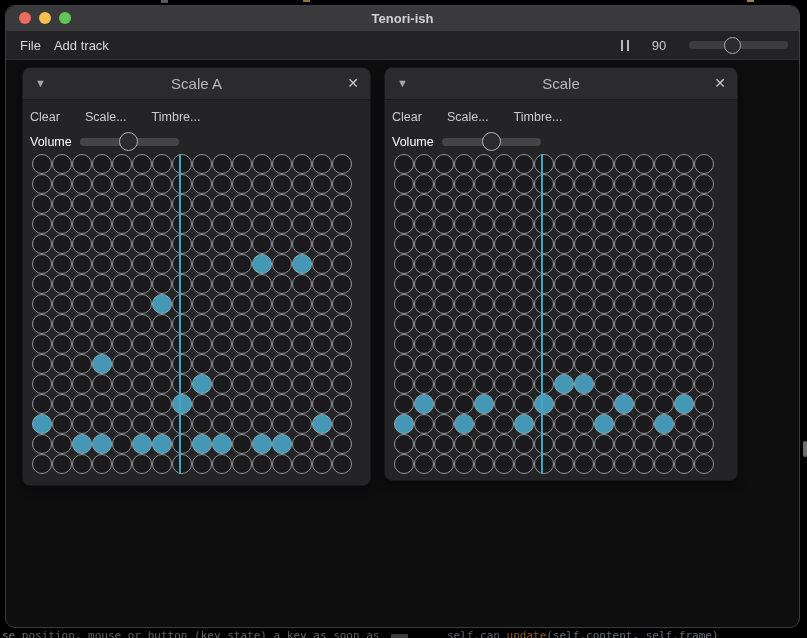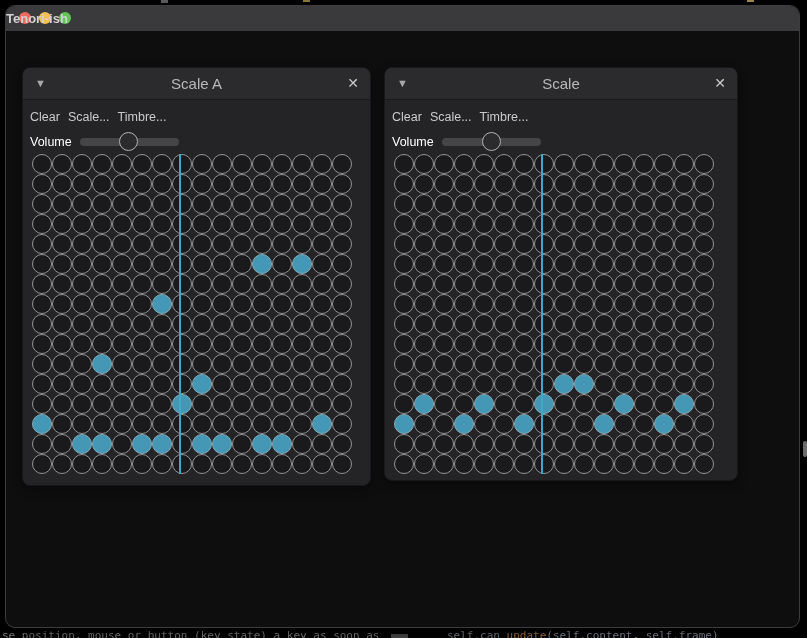--- a/index.html
+++ b/index.html
@@ -24,21 +24,21 @@
   .window{position:absolute;left:5px;top:5px;width:795px;height:623px;background:#0e0e0f;
     border:1px solid #3c3c3e;border-radius:10px;overflow:hidden;box-sizing:border-box;
     box-shadow:0 6px 24px rgba(0,0,0,.7);}
 
   .titlebar{position:absolute;left:0;top:0;right:0;height:25px;background:#3a3a3c;}
   .lights{position:absolute;left:13px;top:6px;display:flex;gap:8px;}
   .light{width:12px;height:12px;border-radius:50%;}
   .light.red{background:#ec6a5e;}
   .light.yellow{background:#f5bf4f;}
   .light.green{background:#62c554;}
-  .win-title{position:absolute;left:0;right:0;top:0;height:25px;line-height:25px;text-align:left;
+  .win-title{position:absolute;left:0;right:0;top:0;height:25px;line-height:25px;text-align:center;
     color:#d2d2d2;font-size:13px;font-weight:bold;}
 
   .menubar{position:absolute;left:0;top:25px;right:0;height:28px;background:#232325;
     border-bottom:1px solid #303032;display:flex;align-items:center;}
   .menu-left{display:flex;gap:13px;padding-left:14px;align-items:center;}
   .menu-item{color:#d8d8d8;font-size:13px;cursor:default;}
   .menu-right{margin-left:auto;display:flex;align-items:center;gap:20px;padding-right:11px;}
   .pause{display:flex;gap:3.5px;}
   .pause i{display:block;width:2.5px;height:11px;background:#bcbcbc;}
   .tempo-val{color:#c9c9c9;font-size:13px;min-width:20px;text-align:center;}
@@ -51,21 +51,21 @@
   .panel{position:absolute;top:61px;background:#242427;border:1px solid #18181a;border-radius:8px;
     box-sizing:content-box;box-shadow:0 3px 10px rgba(0,0,0,.45);}
   .panel-a{left:16px;width:347px;height:417px;}
   .panel-b{left:378px;width:352px;height:412px;}
   .panel-header{position:absolute;left:0;top:0;right:0;height:31px;background:#2b2b2e;
     border-bottom:1px solid #1b1b1d;border-radius:7px 7px 0 0;}
   .collapse{position:absolute;left:12px;top:0;height:31px;line-height:31px;color:#a8a8a8;font-size:11px;cursor:default;}
   .panel-title{position:absolute;left:0;right:0;top:0;height:31px;line-height:31px;text-align:center;
     color:#b9b9b9;font-size:15px;}
   .close-x{position:absolute;right:11px;top:0;height:31px;line-height:31px;color:#c8c8c8;font-size:14px;cursor:default;}
-  .actions{position:absolute;left:7px;top:42px;display:flex;gap:8px;}
+  .actions{position:absolute;left:7px;top:42px;display:flex;gap:25px;}
   .action-btn{color:#cbcbcb;font-size:12.5px;cursor:default;}
   .volume-row{position:absolute;left:7px;top:64px;height:19px;display:flex;align-items:center;}
   .volume-label{color:#ffffff;font-size:12.5px;width:50px;}
   .v-slider{position:relative;width:99px;height:19px;}
   .v-slider .track{position:absolute;left:0;top:5.5px;width:99px;height:8px;background:#454547;border-radius:4px;}
   .v-slider .knob{position:absolute;top:0;width:19px;height:19px;border-radius:50%;
     background:#2b2b2d;border:1.5px solid #b2b2b2;box-sizing:border-box;}
 
   .note-grid{position:absolute;left:9px;top:86px;width:320px;height:320px;
     display:grid;grid-template-columns:repeat(16,20px);grid-auto-rows:20px;}
@@ -90,20 +90,37 @@
 
   <div class="titlebar">
     <div class="lights">
       <div class="light red"></div>
       <div class="light yellow"></div>
       <div class="light green"></div>
     </div>
     <div class="win-title">Tenori-ish</div>
   </div>
 
+  <div class="menubar">
+    <div class="menu-left">
+      <span class="menu-item">File</span>
+      <span class="menu-item">Add track</span>
+    </div>
+    <div class="menu-right">
+      <span class="pause">
+          <i></i>
+          <i></i>
+        </span>
+      <span class="tempo-val">90</span>
+      <span class="h-slider">
+        <span class="track"></span>
+        <span class="knob" id="tempo-knob" style="left: 35.1px;"></span>
+      </span>
+    </div>
+  </div>
 
   <div id="panels-host">
       <div class="panel panel-a">
     <div class="panel-header">
       <span class="collapse">▼</span>
       <span class="panel-title">Scale A</span>
       <span class="close-x">✕</span>
     </div>
     <div class="actions">
           <span class="action-btn">Clear</span>

